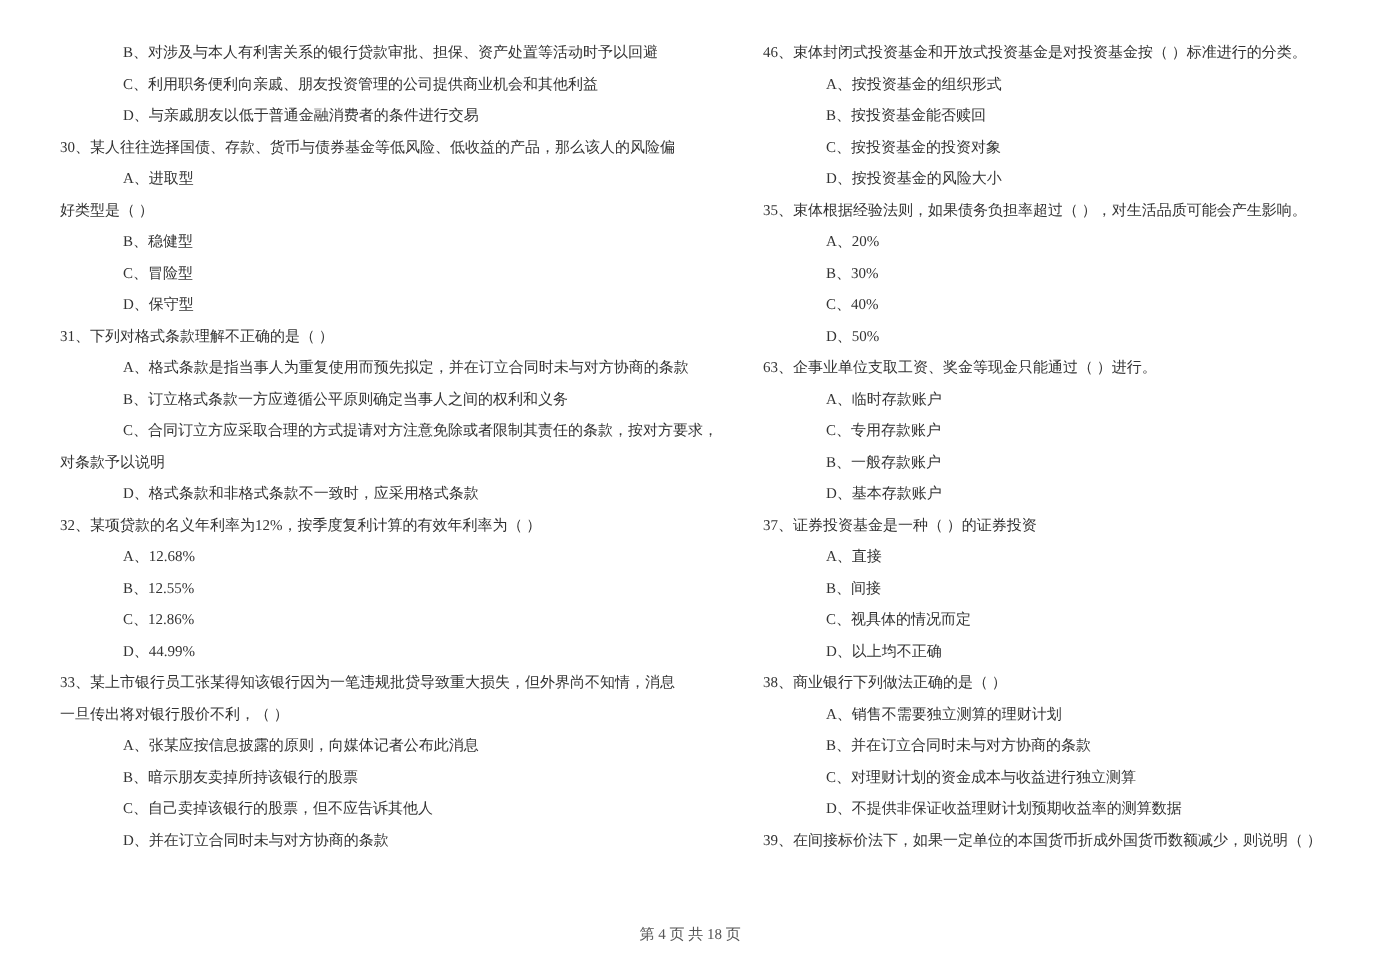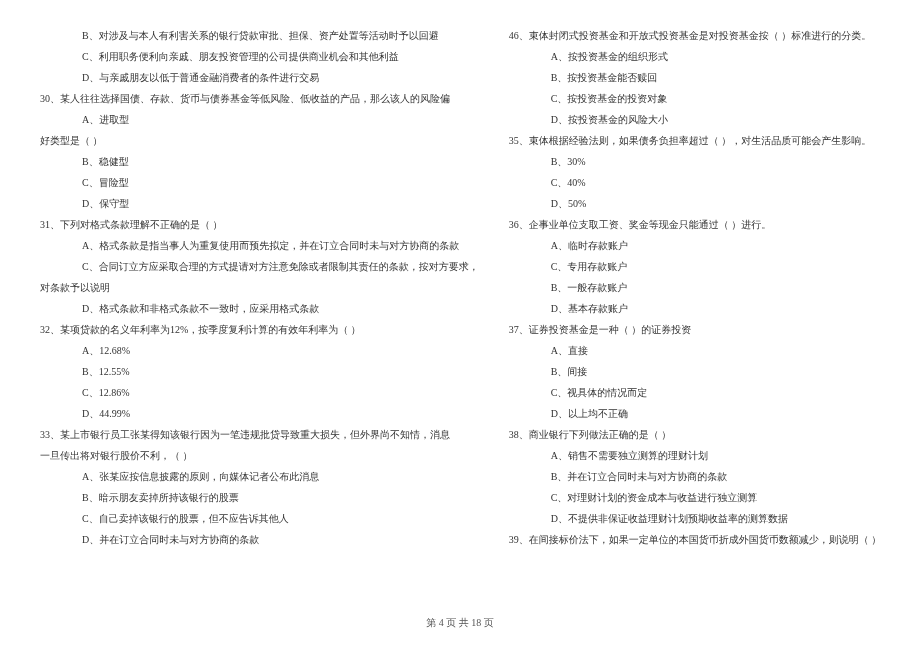--- a/index.html
+++ b/index.html
@@ -55,20 +55,21 @@
     <div class="line indent-2">C、利用职务便利向亲戚、朋友投资管理的公司提供商业机会和其他利益</div>
     <div class="line indent-2">D、与亲戚朋友以低于普通金融消费者的条件进行交易</div>
     <div class="line question">30、某人往往选择国债、存款、货币与债券基金等低风险、低收益的产品，那么该人的风险偏</div>
     <div class="line indent-2">A、进取型</div>
     <div class="line question">好类型是（      ）</div>
     <div class="line indent-2">B、稳健型</div>
     <div class="line indent-2">C、冒险型</div>
     <div class="line indent-2">D、保守型</div>
     <div class="line question">31、下列对格式条款理解不正确的是（      ）</div>
     <div class="line indent-2">A、格式条款是指当事人为重复使用而预先拟定，并在订立合同时未与对方协商的条款</div>
+    <div class="line indent-2">B、订立格式条款一方应遵循公平原则确定当事人之间的权利和义务</div>
     <div class="line indent-2">C、合同订立方应采取合理的方式提请对方注意免除或者限制其责任的条款，按对方要求，</div>
     <div class="line question">对条款予以说明</div>
     <div class="line indent-2">D、格式条款和非格式条款不一致时，应采用格式条款</div>
     <div class="line question">32、某项贷款的名义年利率为12%，按季度复利计算的有效年利率为（      ）</div>
     <div class="line indent-2">A、12.68%</div>
     <div class="line indent-2">B、12.55%</div>
     <div class="line indent-2">C、12.86%</div>
     <div class="line indent-2">D、44.99%</div>
     <div class="line question">33、某上市银行员工张某得知该银行因为一笔违规批贷导致重大损失，但外界尚不知情，消息</div>
     <div class="line question">一旦传出将对银行股价不利，（      ）</div>
@@ -78,24 +79,25 @@
     <div class="line indent-2">D、并在订立合同时未与对方协商的条款</div>
   </div>
 
   <div class="column">
     <div class="line question">46、束体封闭式投资基金和开放式投资基金是对投资基金按（      ）标准进行的分类。</div>
     <div class="line indent-2">A、按投资基金的组织形式</div>
     <div class="line indent-2">B、按投资基金能否赎回</div>
     <div class="line indent-2">C、按投资基金的投资对象</div>
     <div class="line indent-2">D、按投资基金的风险大小</div>
     <div class="line question">35、束体根据经验法则，如果债务负担率超过（      ），对生活品质可能会产生影响。</div>
+    <div class="line indent-2">A、20%</div>
     <div class="line indent-2">B、30%</div>
     <div class="line indent-2">C、40%</div>
     <div class="line indent-2">D、50%</div>
-    <div class="line question">36、企事业单位支取工资、奖金等现金只能通过（      ）进行。</div>
+    <div class="line question">63、企事业单位支取工资、奖金等现金只能通过（      ）进行。</div>
     <div class="line indent-2">A、临时存款账户</div>
     <div class="line indent-2">C、专用存款账户</div>
     <div class="line indent-2">B、一般存款账户</div>
     <div class="line indent-2">D、基本存款账户</div>
     <div class="line question">37、证券投资基金是一种（      ）的证券投资</div>
     <div class="line indent-2">A、直接</div>
     <div class="line indent-2">B、间接</div>
     <div class="line indent-2">C、视具体的情况而定</div>
     <div class="line indent-2">D、以上均不正确</div>
     <div class="line question">38、商业银行下列做法正确的是（      ）</div>

